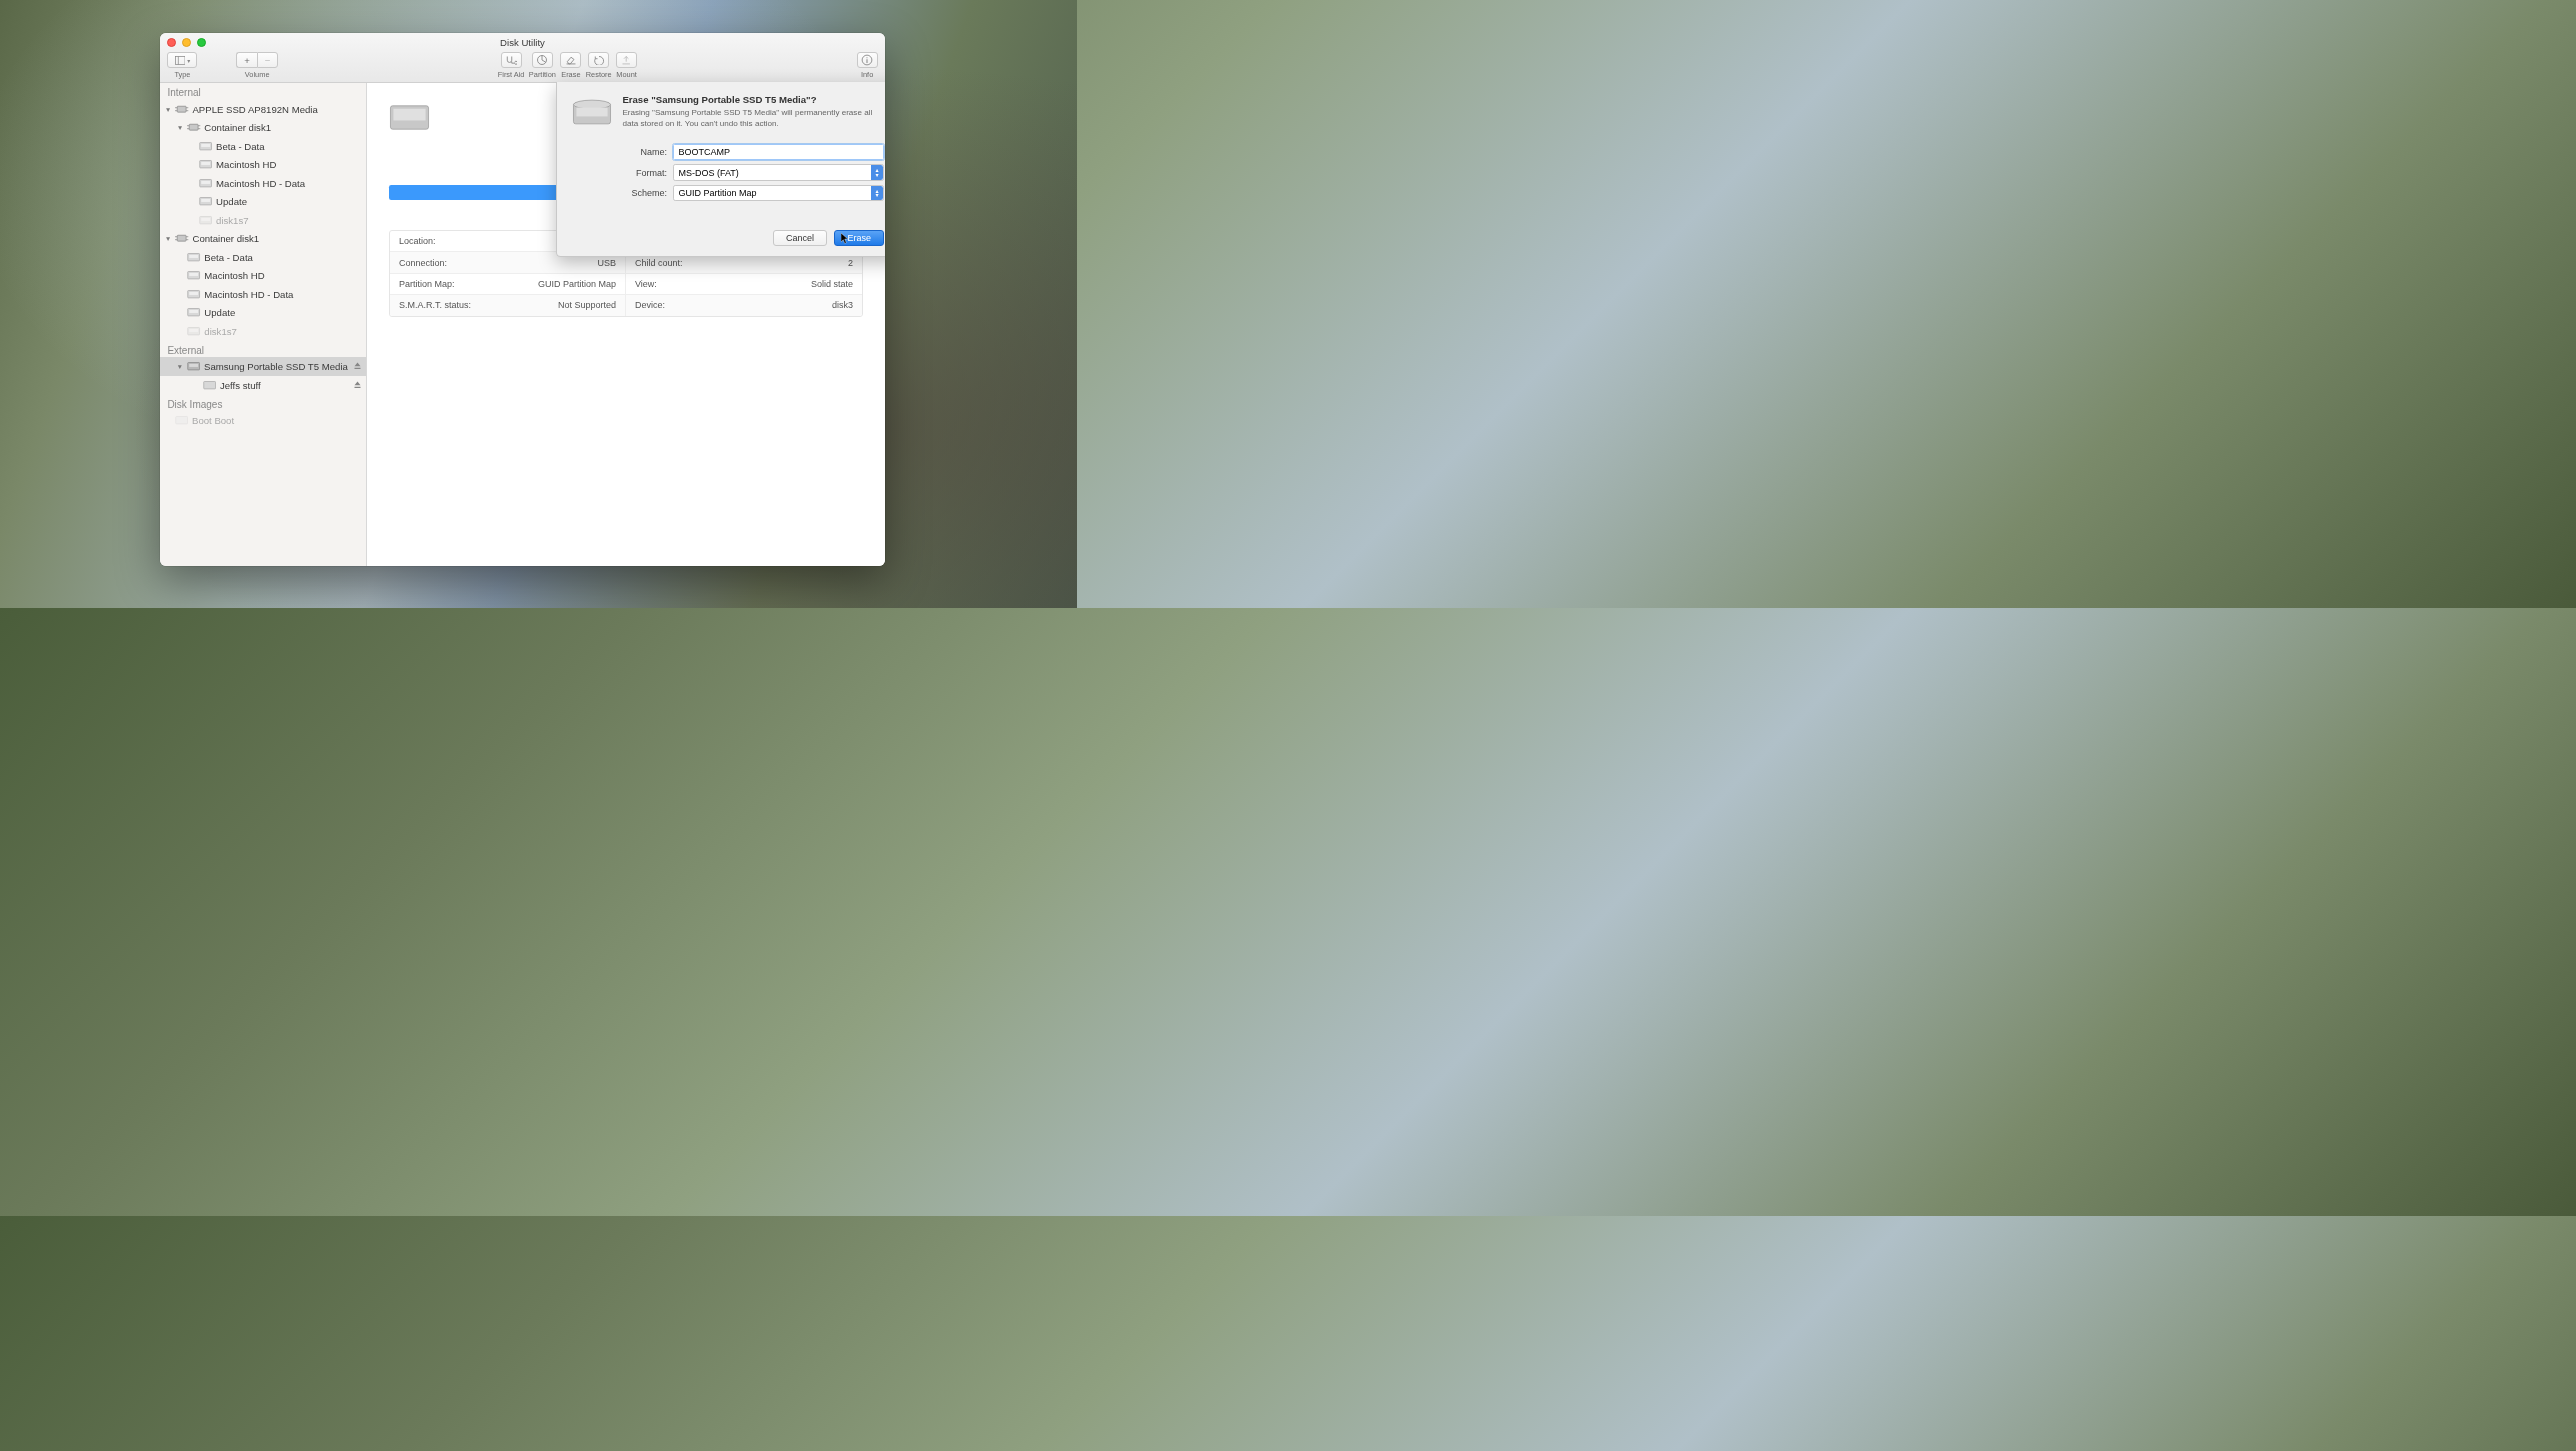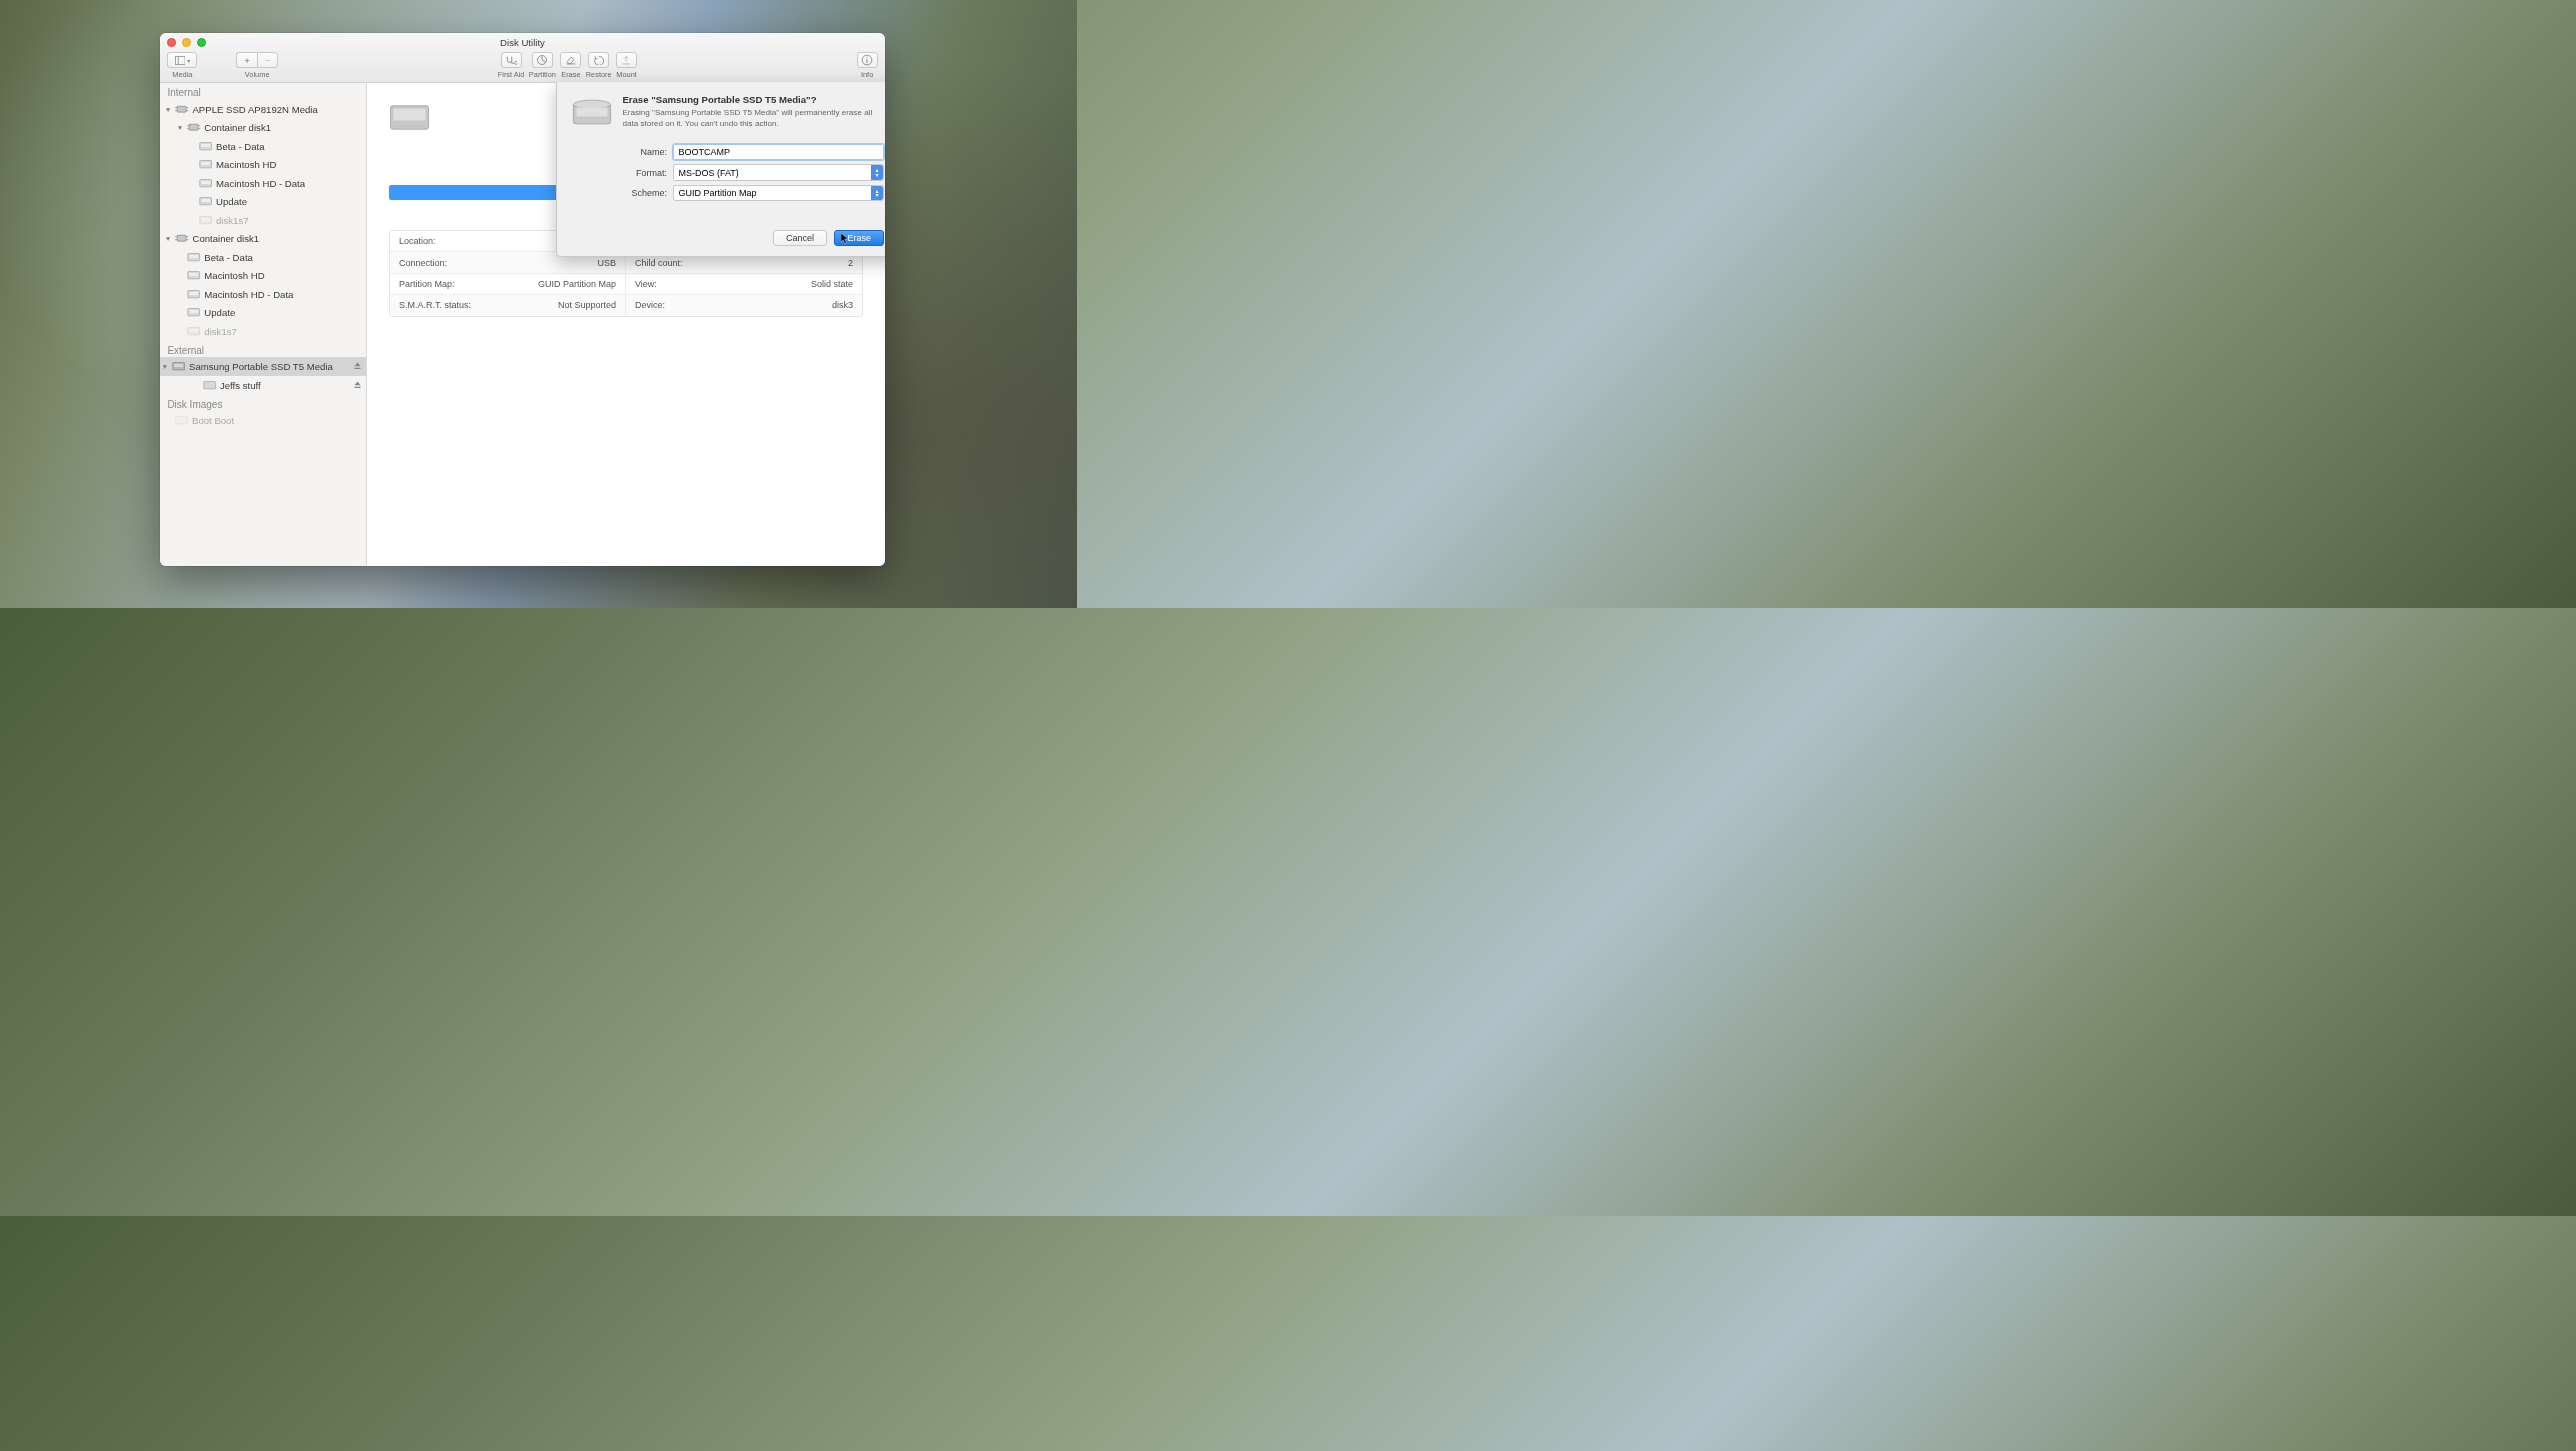--- a/index.html
+++ b/index.html
@@ -321,21 +321,21 @@
       <div class="toolbar-group">
         <div class="toolbar-btn-row">
           <div class="toolbar-btn single" style="min-width:30px">
             <svg width="10.4" height="9" viewBox="0 0 14 12">
                 <rect x="0.5" y="0.5" width="13" height="11" fill="none" stroke="#888" stroke-width="1"></rect>
                 <line x1="4.5" y1="0.5" x2="4.5" y2="11.5" stroke="#888"></line>
               </svg>
             <span style="font-size:6px;margin-left:2.2px;color:#888">▾</span>
           </div>
         </div>
-        <div class="toolbar-label">Media</div>
+        <div class="toolbar-label">Type</div>
       </div>
 
       <div style="width:30px"></div>
 
       <div class="toolbar-group">
         <div class="toolbar-btn-row">
           <div class="toolbar-btn left">
               <span>+</span>
             </div>
           <div class="toolbar-btn right disabled">
@@ -550,21 +550,21 @@
                 <rect x="1" y="2" width="16" height="10" rx="1" fill="#d8d8d8" stroke="#aaa"></rect>
                 <rect x="3" y="4" width="12" height="4" fill="#eee"></rect>
               </svg>
             </span>
             <span class="tree-label">disk1s7</span>
           </div>
         </div>
 
       <div class="sidebar-section-header">External</div>
 
-      <div class="tree-row selected" style="padding-left:1px">
+      <div class="tree-row selected" style="padding-left:16px">
         <span class="tree-disclosure">▼</span>
         <span class="tree-icon">
           <svg width="13.3" height="10.4" viewBox="0 0 18 14">
               <rect x="1" y="2" width="16" height="10" rx="1" fill="#b8b8b8" stroke="#888"></rect>
               <rect x="3" y="4" width="12" height="4" fill="#d8d8d8"></rect>
             </svg>
         </span>
         <span class="tree-label">Samsung Portable SSD T5 Media</span>
         <span class="eject-icon">
           <svg width="9" height="9" viewBox="0 0 12 12">

